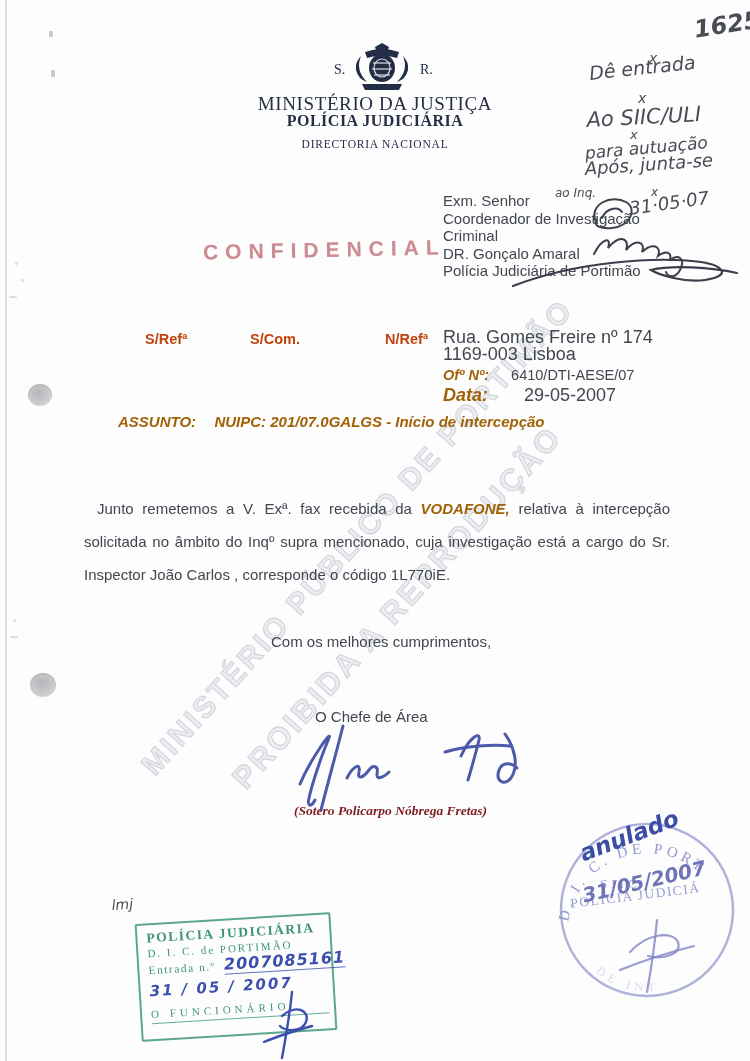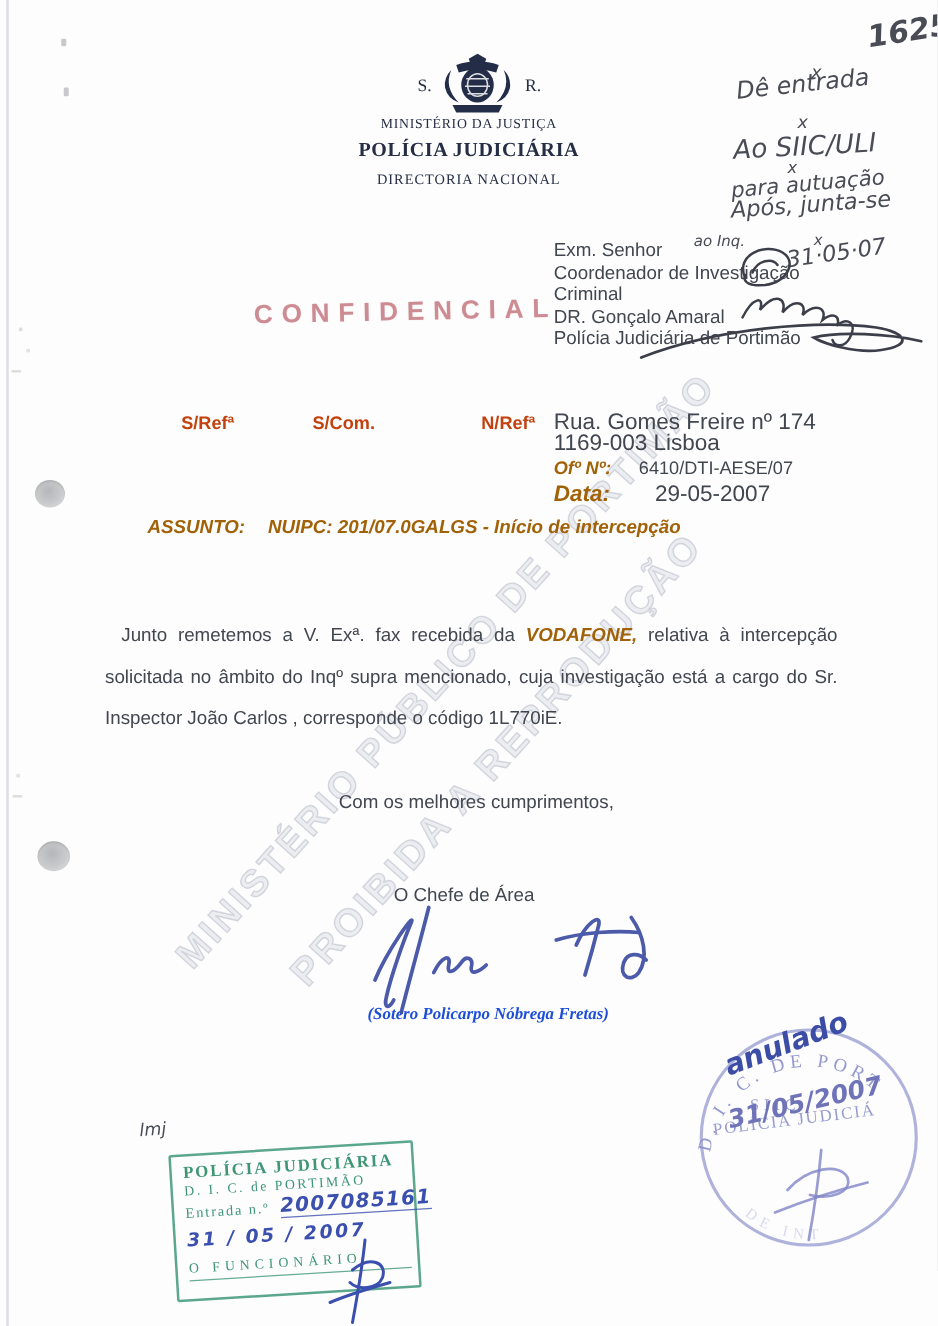--- a/index.html
+++ b/index.html
@@ -7,37 +7,37 @@
         overflow:hidden;font-family:"Liberation Sans",sans-serif;color:#41464f;}
   .abs{position:absolute;}
   
   .scan-edge{left:5px;top:0;width:2px;height:1061px;background:#d6d7d9;opacity:.8;}
   .speck{background:#c9c9cc;border-radius:1px;}
   .hole{width:24px;height:22px;border-radius:50%;
         background:radial-gradient(circle at 45% 40%, #b5b6b9 0%, #c9cacc 55%, #e4e5e6 100%);
         box-shadow:inset 0 1px 2px rgba(0,0,0,.15);}
   
   .hdr{font-family:"Liberation Serif",serif;color:#252e45;text-align:center;white-space:nowrap;}
-  .hdr-ministry{font-size:11px;letter-spacing:.6px;}
+  .hdr-ministry{font-size:19px;letter-spacing:.6px;}
   .hdr-org{font-size:16px;font-weight:bold;letter-spacing:.5px;}
   .hdr-dir{font-size:11.5px;letter-spacing:.8px;}
   .hdr-sr{font-family:"Liberation Serif",serif;font-size:14px;color:#252e45;}
   
   .confidencial{color:rgba(185,94,102,.78);font-weight:bold;font-size:21px;letter-spacing:7px;
                 transform:rotate(-1.2deg);white-space:nowrap;
                 text-shadow:0 0 1px rgba(185,94,102,.25);opacity:.85;}
   
   .txt{font-size:15px;line-height:17.5px;white-space:nowrap;}
   .small-txt{font-size:18px;line-height:16.5px;white-space:nowrap;}
   .bold{font-weight:bold;color:#a16207;font-style:italic;}
   .reflabel{font-weight:bold;font-size:14.5px;color:#c2410c;white-space:nowrap;}
   .body-par{width:586px;font-size:15px;line-height:33px;text-align:justify;text-indent:13px;
             color:#41464f;}
   .signer-name{font-family:"Liberation Serif",serif;font-style:italic;font-weight:bold;
-               font-size:13.5px;color:#1d4ed8;white-space:nowrap;}
+               font-size:13.5px;color:#7f1d1d;white-space:nowrap;}
   
   .wm{font-family:"Liberation Sans",sans-serif;font-weight:bold;font-size:30px;letter-spacing:3px;
       color:transparent;-webkit-text-stroke:1.1px rgba(164,170,184,.55);
       transform:rotate(-48deg);transform-origin:left bottom;white-space:nowrap;z-index:1;opacity:.8;}
   .wm-fallback{color:rgba(190,195,206,.35);} 
   
   .hw{font-family:"DejaVu Sans",sans-serif;font-style:italic;color:#4a4c55;white-space:nowrap;
       transform-origin:left top;}
   .hw-blue{color:#3c4da6;}
   .hw-violet{color:#6f74b8;}

